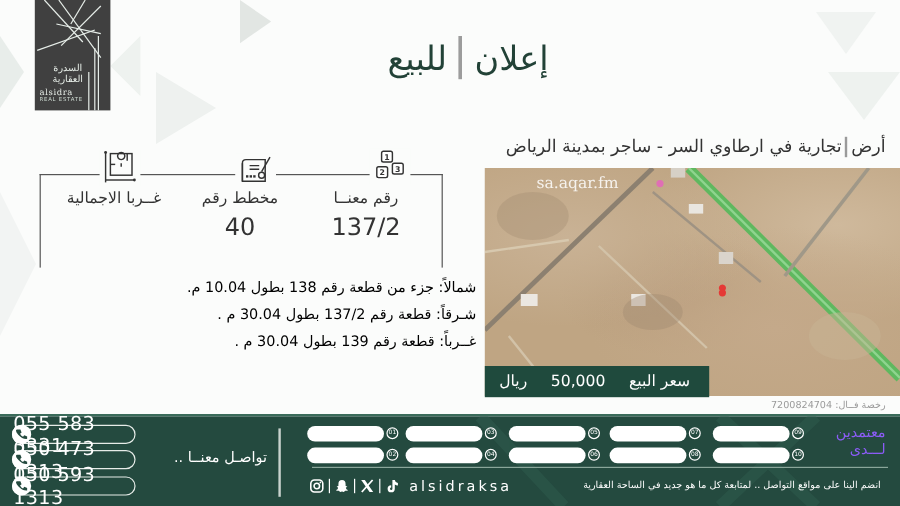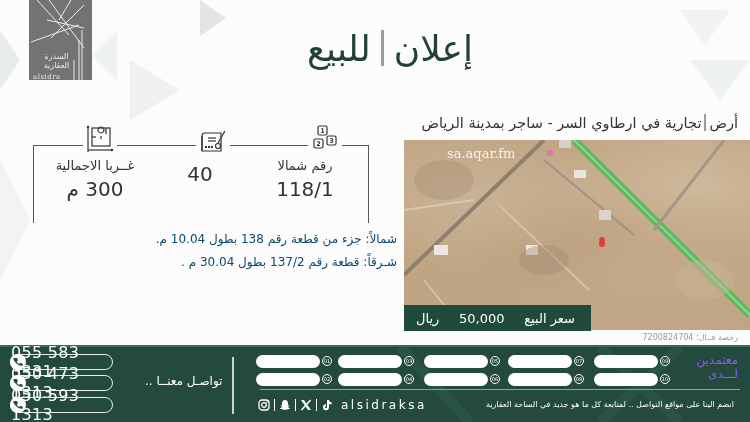--- a/index.html
+++ b/index.html
@@ -5,29 +5,29 @@
   * { box-sizing: border-box; margin: 0; padding: 0; }
   html, body { width: 750px; height: 422px; overflow: hidden; background: #ffffff; }
   body { font-family: "DejaVu Sans", "Liberation Sans", sans-serif; color: #2b2b2b; position: relative; }
 
   .canvas { position: absolute; left: 0; top: 0; width: 750px; height: 422px; overflow: hidden; background: #fbfcfb; }
 
   
   .tri { position: absolute; width: 0; height: 0; }
 
   
-  .logo { position: absolute; left: 29px; top: 0; width: 63px; height: 80px; background: #737373; overflow: hidden; }
+  .logo { position: absolute; left: 29px; top: 0; width: 63px; height: 92px; background: #404040; overflow: hidden; }
   .logo svg { position: absolute; left: 0; top: 0; }
   .logo-ar { position: absolute; left: 0; right: 8px; top: 52px; color: #e8efe9; font-size: 8px; line-height: 9px; text-align: center; direction: rtl; }
   .logo-en { position: absolute; left: 4px; top: 73px; color: #e8efe9; font-size: 7px; letter-spacing: 0.5px; font-family: "DejaVu Serif", serif; }
   .logo-sub { position: absolute; left: 4px; top: 81px; color: #cfdcd3; font-size: 4.5px; letter-spacing: 0.6px; }
 
   
   .title { position: absolute; left: 230px; top: 18px; width: 320px; height: 60px; direction: rtl; display: flex; align-items: center; justify-content: center; gap: 10px; color: #224237; }
-  .title .w { font-size: 36px; font-weight: normal; letter-spacing: 1px; text-align: right; }
+  .title .w { font-size: 28px; font-weight: normal; letter-spacing: 1px; text-align: right; }
   .title .sep { width: 3px; height: 36px; background: #9c9c9c; }
 
   
   .subtitle { position: absolute; right: 12px; top: 114px; direction: rtl; font-size: 14.5px; color: #333; white-space: nowrap; display: flex; align-items: center; gap: 3px; }
   .subtitle .bar { width: 2px; height: 17px; background: #9a9a9a; display: inline-block; }
 
   
   .map { position: absolute; left: 404px; top: 140px; width: 346px; height: 190px; overflow: hidden;
          background:
            radial-gradient(ellipse at 20% 30%, #c9b295 0%, transparent 40%),
@@ -40,21 +40,21 @@
   .license { position: absolute; right: 12px; top: 333px; font-size: 8px; color: #999; direction: rtl; }
 
   
   .infobox { position: absolute; left: 33px; top: 145px; width: 336px; height: 78px; border: 1.5px solid #555; border-bottom: none; }
   .info-col { position: absolute; top: 12px; width: 110px; text-align: center; direction: rtl; }
   .info-label { font-size: 13px; color: #333; }
   .info-value { font-size: 20px; color: #333; margin-top: 4px; }
   .info-icon { position: absolute; top: -18px; width: 34px; height: 30px; background: #fbfcfb; display: flex; align-items: center; justify-content: center; }
 
   
-  .bounds { position: absolute; right: 353px; top: 228px; direction: rtl; font-size: 12px; color: #0c4a6e; line-height: 22.5px; text-align: right; white-space: nowrap; }
+  .bounds { position: absolute; right: 353px; top: 228px; direction: rtl; font-size: 12px; color: #000000; line-height: 22.5px; text-align: right; white-space: nowrap; }
 
   
   .footer { position: absolute; left: 0; top: 347px; width: 750px; height: 75px; background: #244a3f; }
   .footer-top-line { position: absolute; left: 0; top: 345px; width: 750px; height: 2px; background: #3a6b5a; }
   .phone { position: absolute; left: 10px; height: 16px; width: 103px; border: 1.3px solid #e6ece8; border-radius: 9px; color: #fff; font-size: 16px; display: flex; align-items: center; letter-spacing: 0.3px; }
   .phone .ph-icon { position: absolute; left: -1px; top: -1px; width: 16px; height: 16px; border-radius: 50%; background: #fff; display: flex; align-items: center; justify-content: center; }
   .contact-label { position: absolute; left: 145px; top: 374px; color: #fff; font-size: 12px; direction: rtl; }
   .vline { position: absolute; left: 232px; top: 357px; width: 1.5px; height: 57px; background: #c9d3ce; }
 
   .badge { position: absolute; height: 13px; width: 120px; background: #fff; border-radius: 7px; display: flex; align-items: center; justify-content: center; font-size: 5px; color: #555; direction: rtl; }
@@ -151,29 +151,29 @@
     <span>ريال</span>
   </div>
 
   <div class="license">
     <span>رخصة فــال:</span>
     <span>7200824704</span>
   </div>
 
   <div class="infobox">
     <div class="info-col" style="right:8px;">
-      <div class="info-label">رقم شمالا</div>
-      <div class="info-value">118/1</div>
+      <div class="info-label">رقم معنــا</div>
+      <div class="info-value">137/2</div>
     </div>
     <div class="info-col" style="right:113px;">
+      <div class="info-label">مخطط رقم</div>
       <div class="info-value">40</div>
     </div>
     <div class="info-col" style="right:218px;">
       <div class="info-label">غــربا الاجمالية</div>
-      <div class="info-value">300 م</div>
     </div>
   </div>
 
   <div class="info-icon" style="left:308px;top:124px;">
     <svg width="30" height="30" viewBox="0 0 30 30">
       <g fill="#fff" stroke="#333" stroke-width="1.2">
         <rect x="8" y="2" width="9" height="9" rx="1.5"></rect>
         <rect x="4" y="15" width="9" height="9" rx="1.5"></rect>
         <rect x="17" y="12" width="9" height="9" rx="1.5"></rect>
       </g>
@@ -212,20 +212,21 @@
           <line x1="21" y1="3" x2="21" y2="9"></line>
       </g>
       <circle cx="3" cy="2" r="1.2" fill="#333"></circle>
         <circle cx="27" cy="25" r="1.2" fill="#333"></circle>
     </svg>
   </div>
 
   <div class="bounds">
     <div>شمالاً: جزء من قطعة رقم 138 بطول 10.04 م.</div>
     <div>شـرقاً: قطعة رقم 137/2 بطول 30.04 م .</div>
+    <div>غــرباً: قطعة رقم 139 بطول 30.04 م .</div>
   </div>
 
   <div class="footer-top-line"></div>
   <div class="footer">
     <svg width="750" height="75" style="position:absolute;left:0;top:0;">
       <g stroke="#2e5a4c" stroke-width="10" fill="none" opacity="0.6">
         <line x1="600" y1="0" x2="680" y2="75"></line>
         <line x1="680" y1="0" x2="600" y2="75"></line>
         <line x1="400" y1="0" x2="470" y2="75"></line>
       </g>

